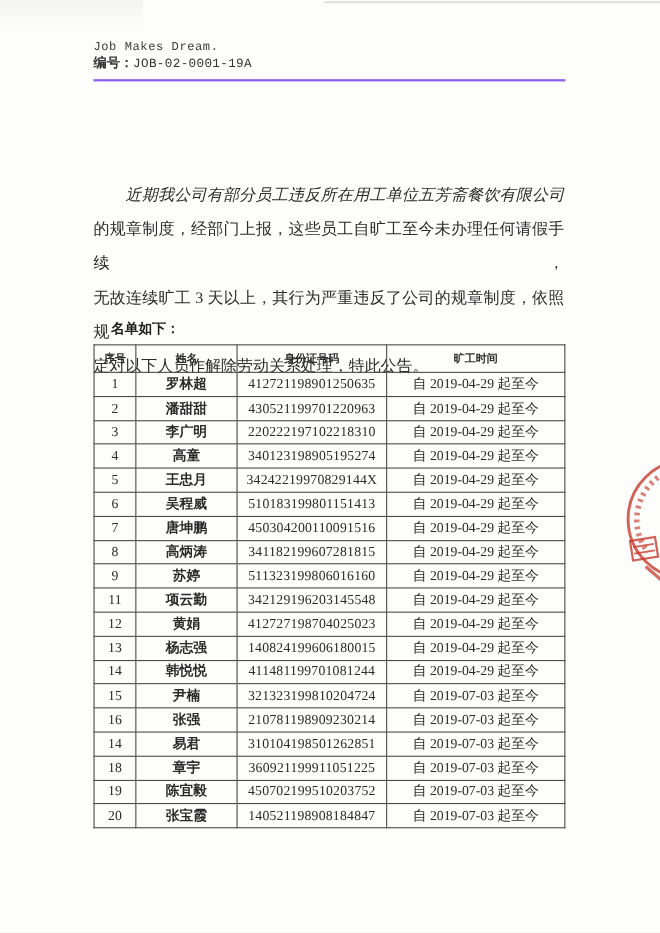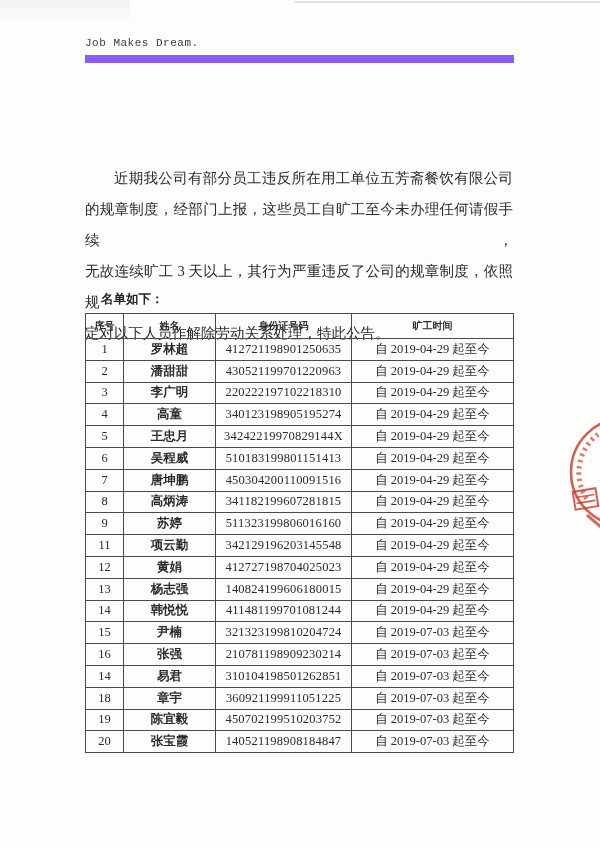--- a/index.html
+++ b/index.html
@@ -13,21 +13,21 @@
     background:#fdfdfc;overflow:hidden;color:#262626;
   }
   
   .scan-edge-top{position:absolute;top:1px;left:295px;right:0;height:2px;background:#cfcfcf;opacity:.65;}
   .scan-corner{position:absolute;top:0;left:0;width:130px;height:26px;
     background:linear-gradient(180deg,#ededec, rgba(255,255,255,0));opacity:.6;}
   
   .header{
     position:absolute;top:37px;left:85px;right:86px;
     display:flex;justify-content:space-between;align-items:baseline;
-    border-bottom:8px solid #8b5cf6;padding-bottom:6px;flex-direction:column;
+    border-bottom:2px solid #8b5cf6;padding-bottom:6px;flex-direction:column;
   }
   .slogan{
     font-family:"Liberation Mono","DejaVu Sans Mono",monospace;
     font-size:11px;color:#3b3b3b;letter-spacing:.5px;
   }
   .doc-no{font-size:11.5px;color:#333;}
   .doc-no .zh{font-weight:bold;font-size:12px;}
   .doc-no .code{font-family:"Liberation Mono","DejaVu Sans Mono",monospace;letter-spacing:.3px;}
   
   .title{
@@ -35,21 +35,21 @@
     text-align:center;font-size:27px;font-weight:bold;
     letter-spacing:10px;color:#1c1c1c;
   }
   
   .paragraph{
     position:absolute;top:163px;left:85px;width:428px;
     font-size:14.5px;line-height:31px;color:#2a2a2a;
   }
   .pline{width:428px;}
   .pline.just{text-align:justify;text-align-last:justify;}
-  .pline.first{text-indent:29px;}
+  .pline.first{text-indent:29px;font-style:italic;}
   
   .list-label{
     position:absolute;top:291px;left:101px;
     font-size:12.5px;font-weight:bold;color:#222;
   }
   
   table.roster{
     position:absolute;top:313px;left:85px;width:428px;
     border-collapse:collapse;table-layout:fixed;
     font-size:12.5px;color:#2a2a2a;
@@ -68,20 +68,21 @@
 </head>
 <body>
 
 <div class="sheet">
 
   <div class="scan-edge-top"></div>
   <div class="scan-corner"></div>
 
   <div class="header">
     <span class="slogan">Job Makes Dream.</span>
+    <span class="doc-no"><span class="zh">编号：</span><span class="code">JOB-02-0001-19A</span></span>
   </div>
 
 
   <div class="paragraph">
     <div class="pline first just">近期我公司有部分员工违反所在用工单位五芳斋餐饮有限公司</div>
     <div class="pline just">的规章制度，经部门上报，这些员工自旷工至今未办理任何请假手续，</div>
     <div class="pline just">无故连续旷工 3 天以上，其行为严重违反了公司的规章制度，依照规</div>
     <div class="pline">定对以下人员作解除劳动关系处理，特此公告。</div>
   </div>
 

